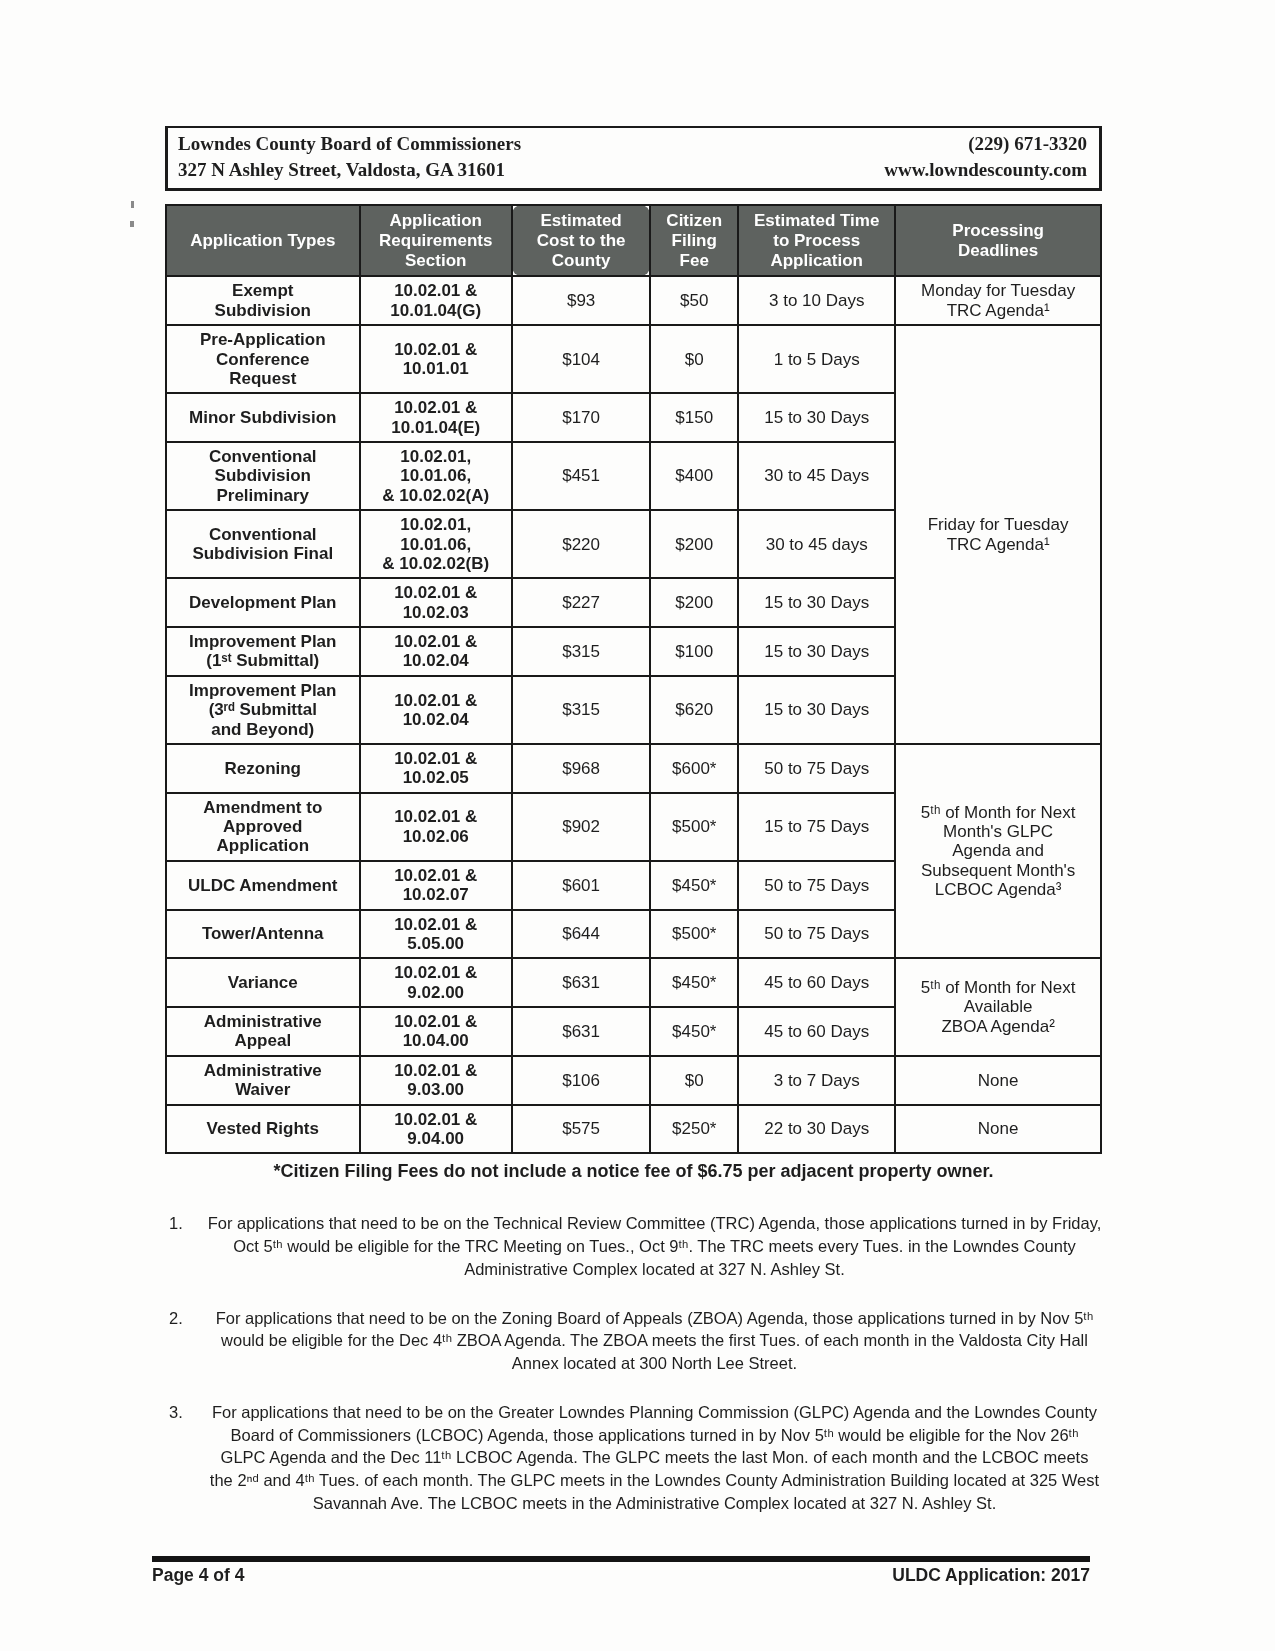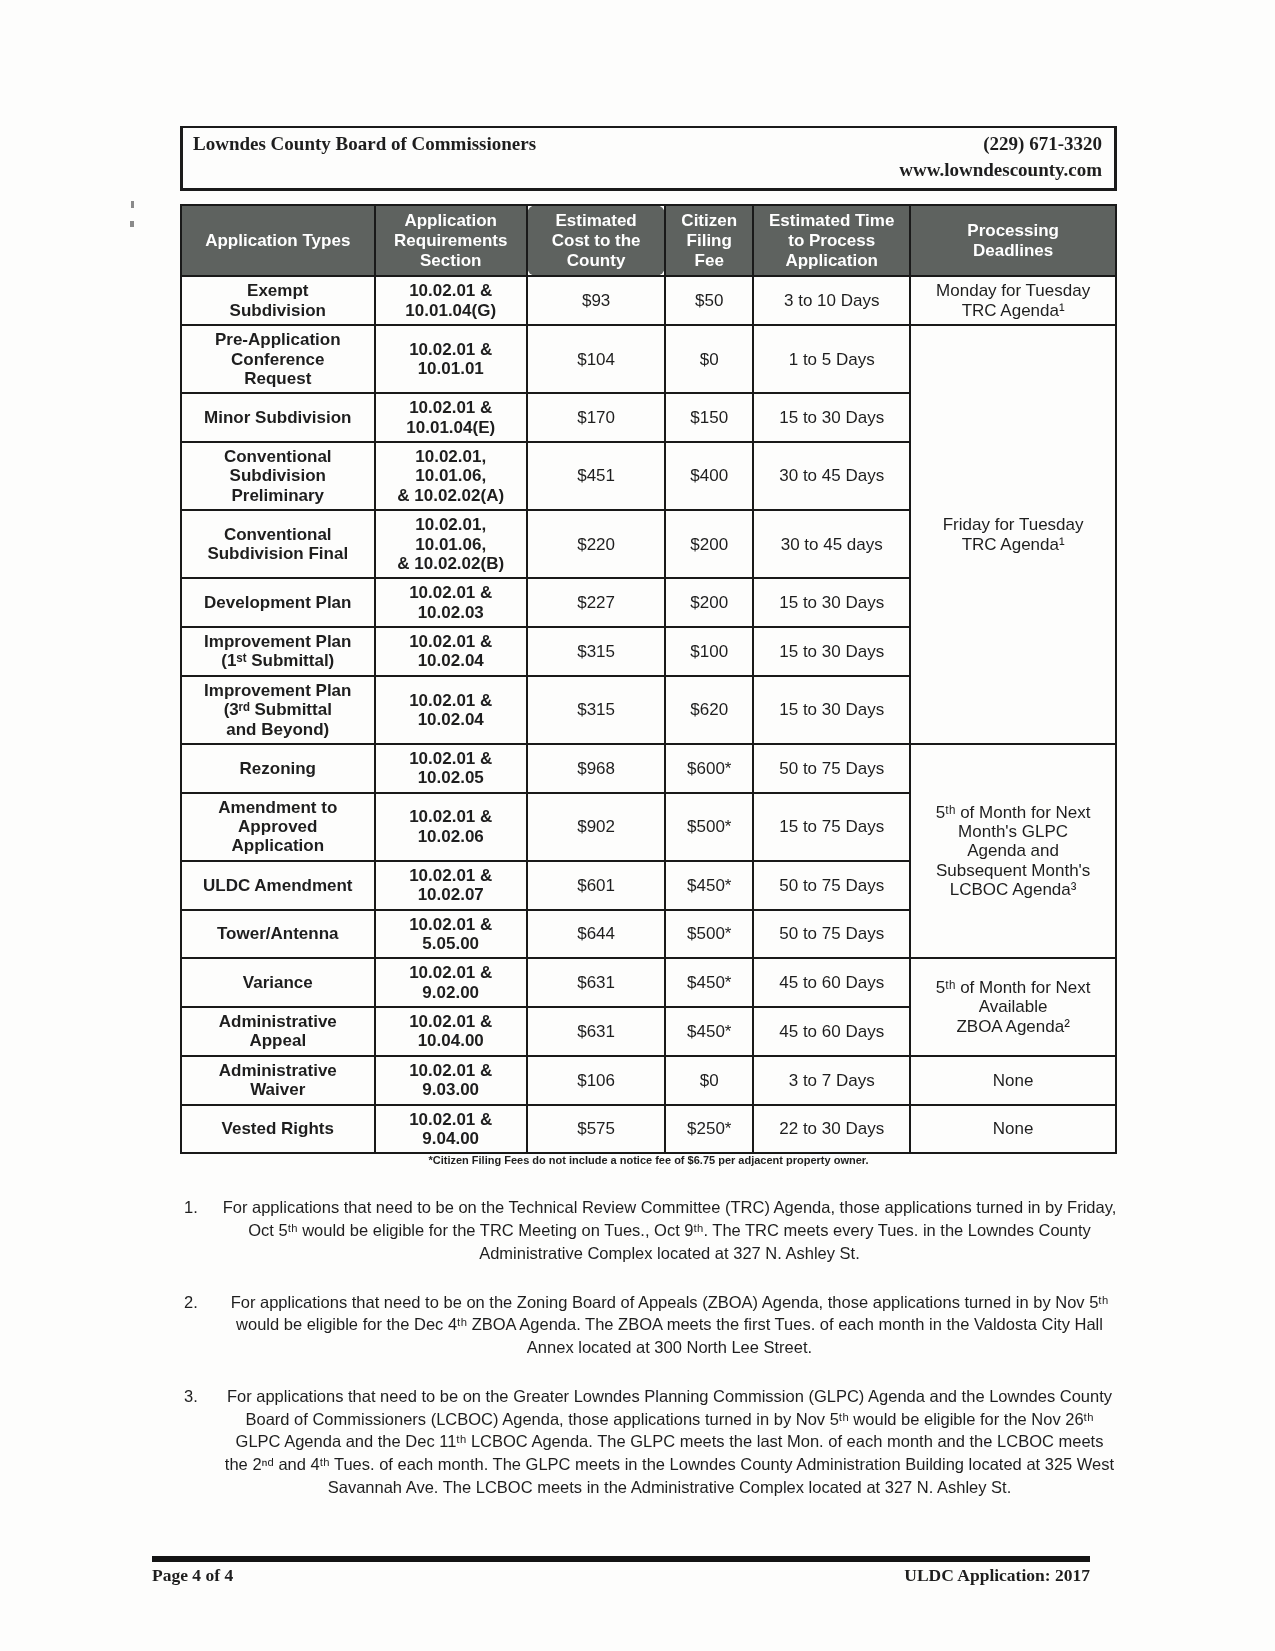--- a/index.html
+++ b/index.html
@@ -9,21 +9,21 @@
     width: 1275px;
     height: 1651px;
     margin: 0 auto;
     background: #fdfdfc;
     color: #1e1e1e;
     font-family: "Liberation Sans", "DejaVu Sans", sans-serif;
     overflow: hidden;
   }
   .content {
     position: absolute;
-    left: 159px;
+    left: 144px;
     top: 126px;
     width: 958px;
     padding-left: 21px;
   }
   
   .header-box {
     border: 3px solid #1b1b1b;
     border-width: 2px 3px 3px 3px;
     padding: 3px 12px 6px 10px;
     display: flex;
@@ -66,23 +66,24 @@
   }
   td.c-type {
     text-align: left;
     font-weight: bold;
     padding-left: 10px;
   }
   td.c-section { font-weight: bold; }
   td.c-deadline { line-height: 1.25; }
   
   .footnote {
+    margin-top: 7px;
     text-align: center;
     font-weight: bold;
-    font-size: 11px;
+    font-size: 18px;
   }
   
   .notes {
     margin-top: 30px;
     padding-left: 4px;
   }
   .note-item {
     display: flex;
     margin-bottom: 26px;
     font-size: 16.5px;
@@ -104,21 +105,21 @@
   }
   .footer-rule {
     height: 4px;
     border-top: 4px solid #141414;
     border-bottom: 2px solid #141414;
   }
   .footer-row {
     display: flex;
     justify-content: space-between;
     margin-top: 3px;
-    font-family: Liberation Serif, serif;
+    font-family: Liberation Sans, sans-serif;
     font-size: 17.5px;
     font-weight: 600;
   }
   
   .speck {
     position: absolute;
     background: #8a8a8a;
   }
   .speck-1 { left: 131px; top: 201px; width: 3px; height: 7px; }
   .speck-2 { left: 130px; top: 221px; width: 4px; height: 6px; }
@@ -127,20 +128,21 @@
 <body>
 
 <div class="page">
   <div class="speck speck-1"></div>
   <div class="speck speck-2"></div>
 
   <div class="content">
     <div class="header-box">
       <div class="header-left">
         <div>Lowndes County Board of Commissioners</div>
+        <div>327 N Ashley Street, Valdosta, GA  31601</div>
       </div>
       <div class="header-right">
         <div>(229) 671-3320</div>
         <div>www.lowndescounty.com</div>
       </div>
     </div>
 
     <table class="fees">
       <colgroup>
         <col style="width:20.7%">

